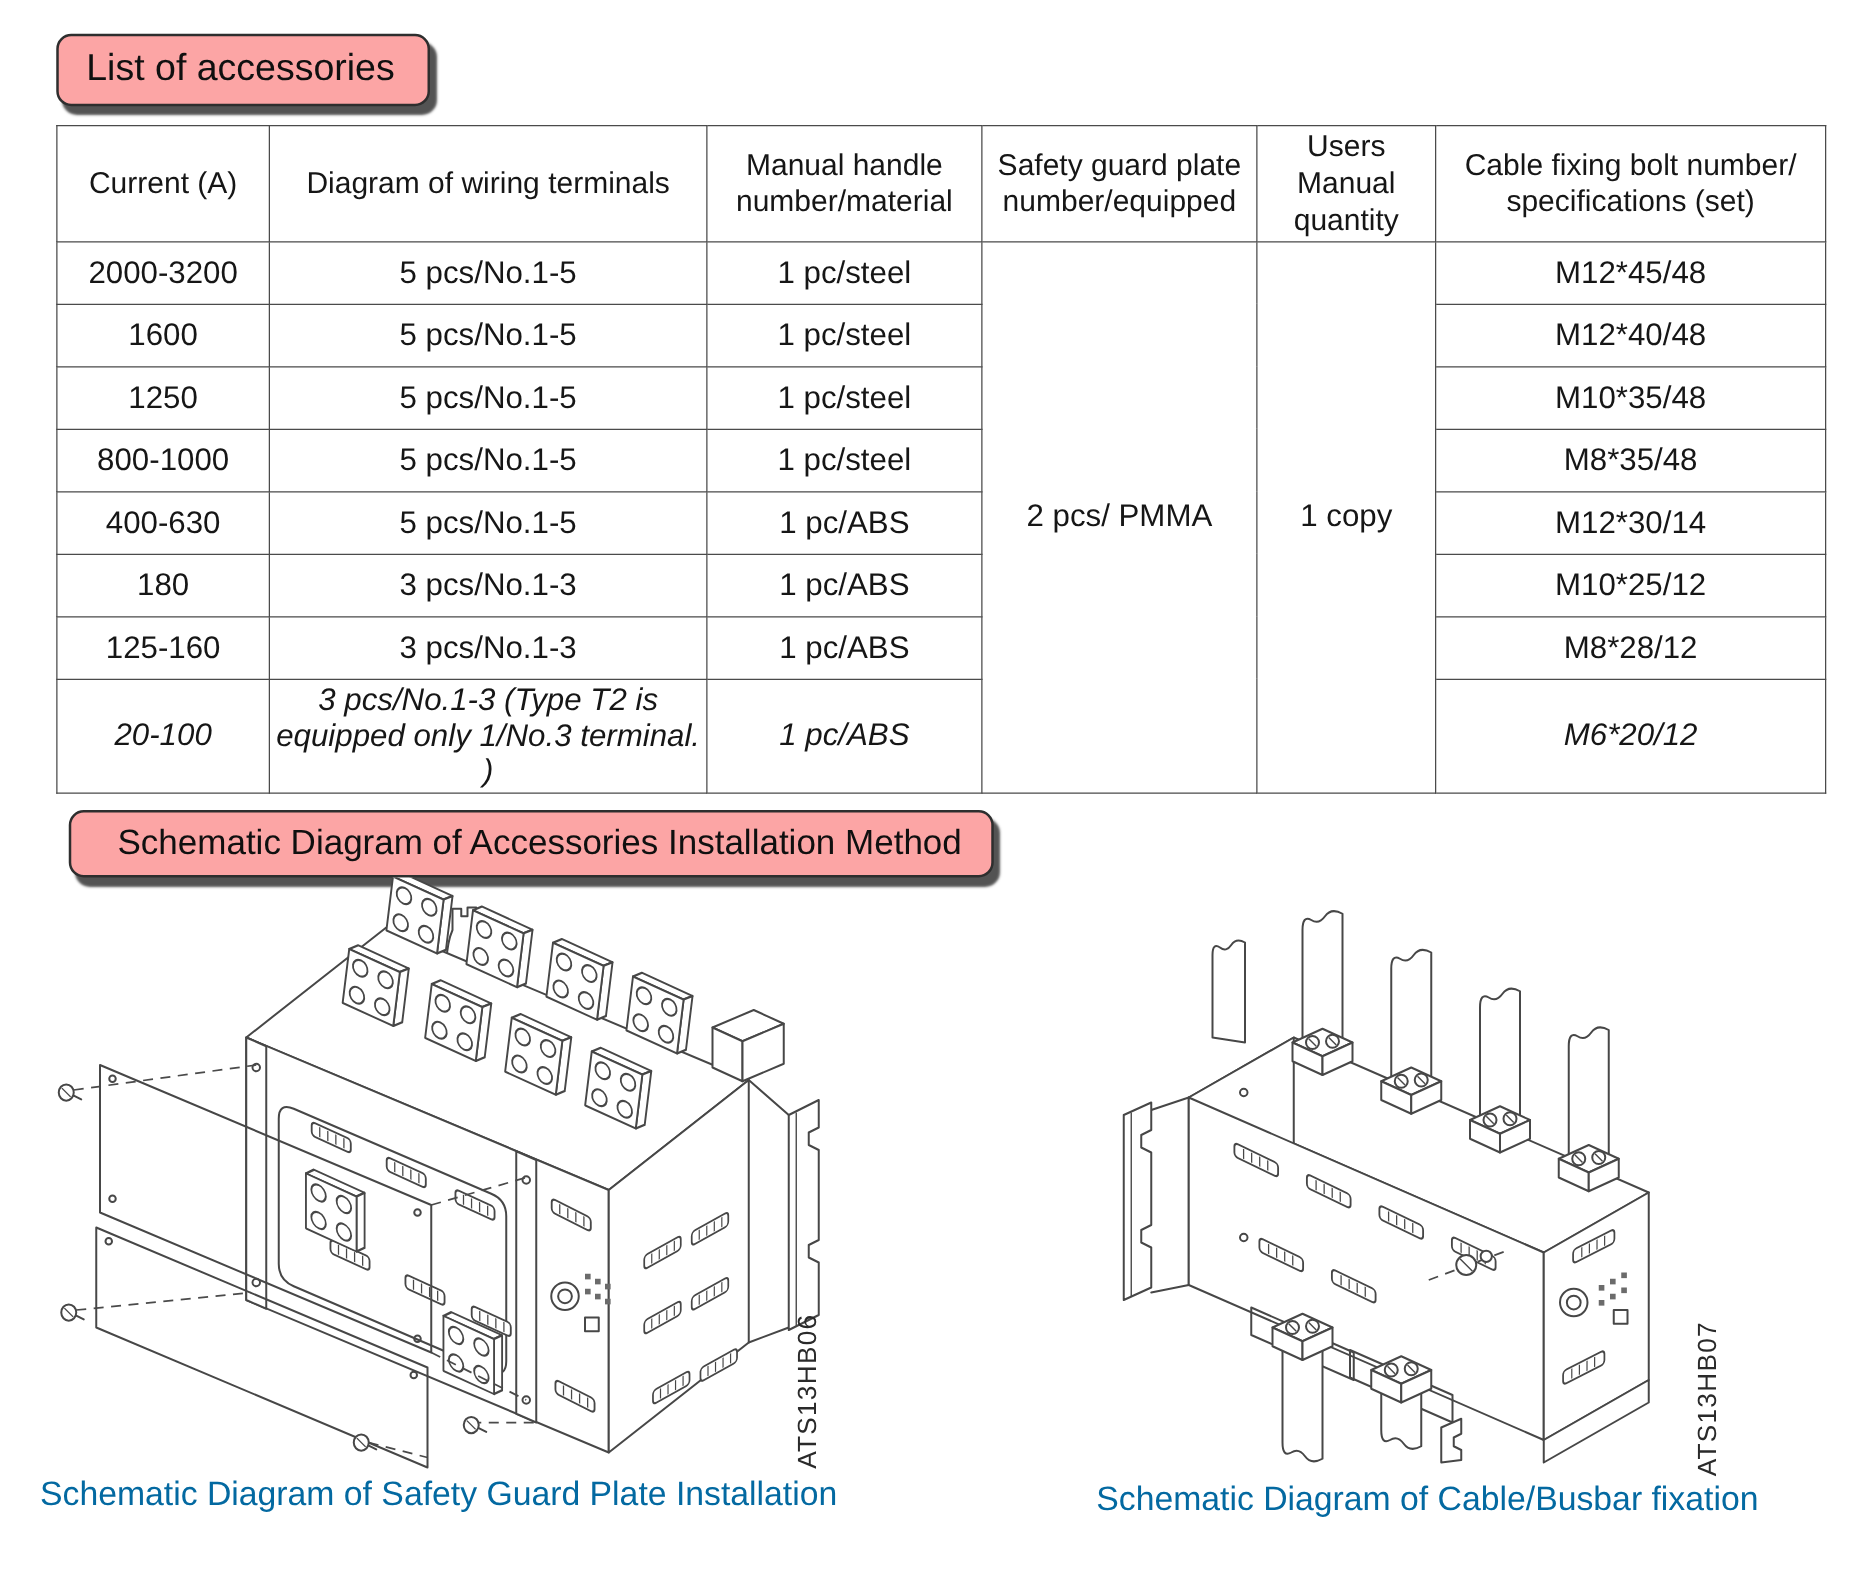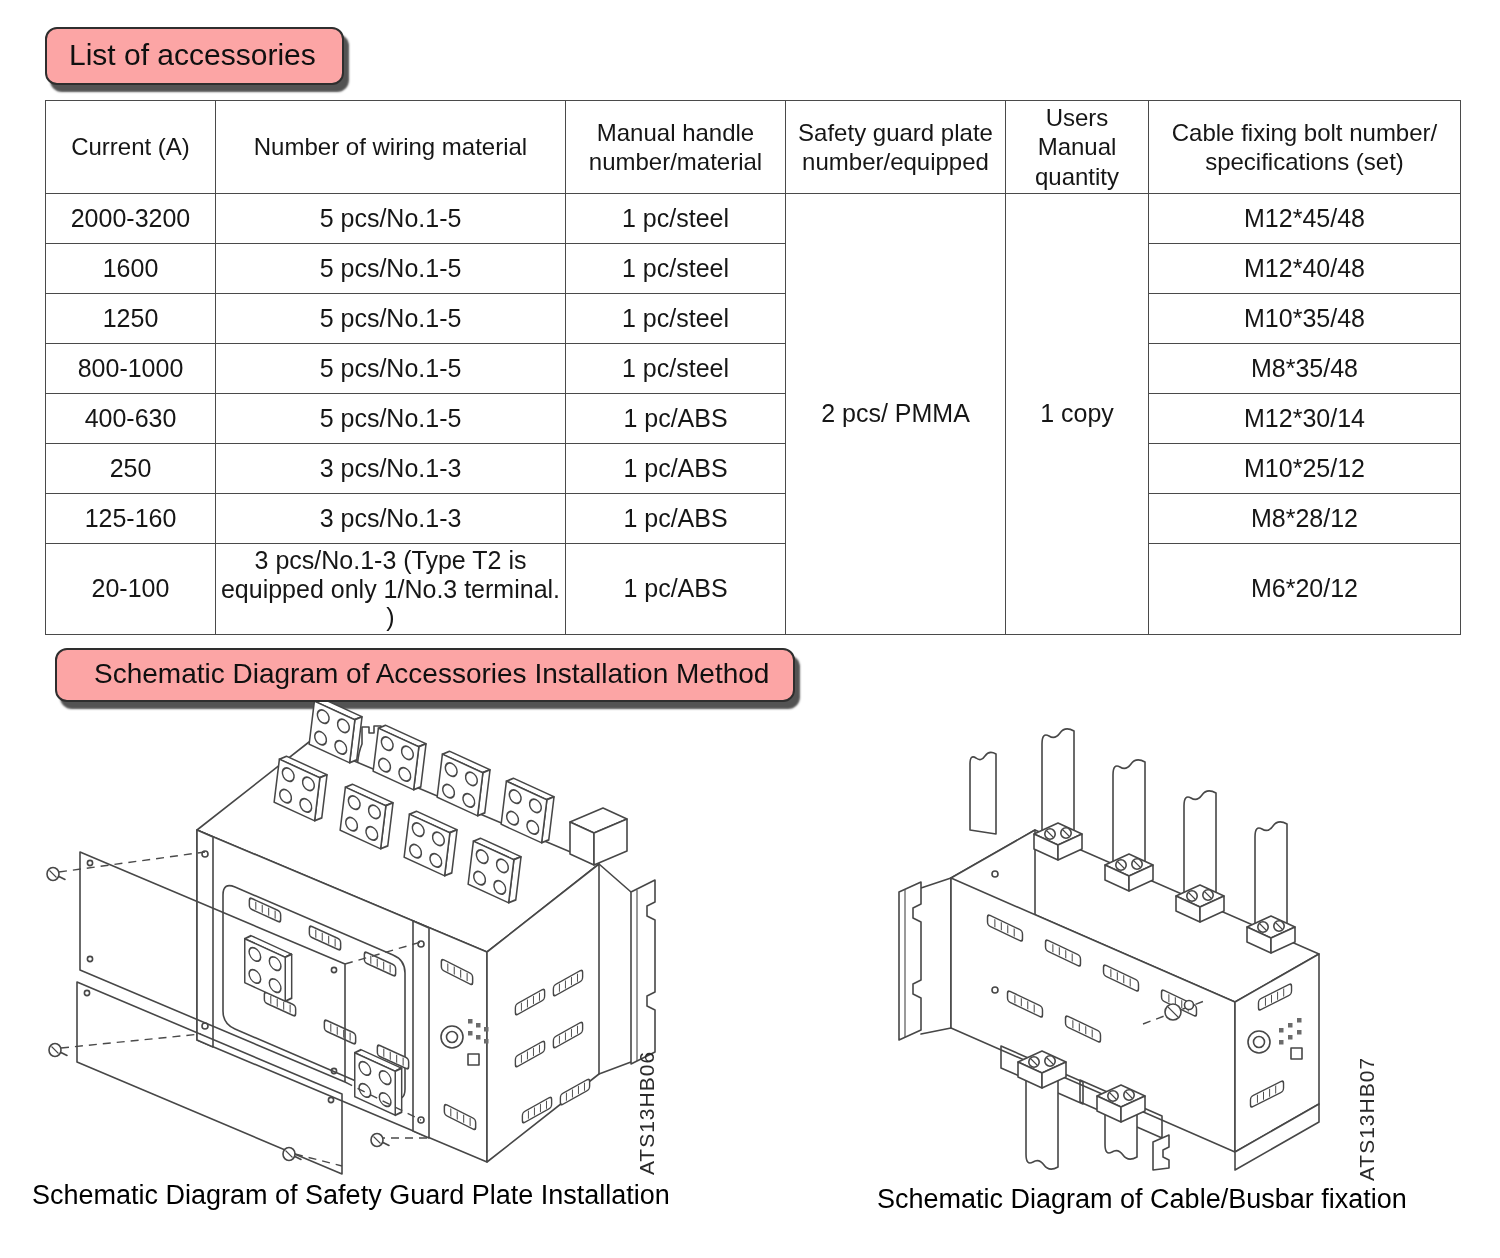--- a/index.html
+++ b/index.html
@@ -17,23 +17,23 @@
   table.acc{
     position:absolute;left:45px;top:100px;width:1415px;
     border-collapse:collapse;table-layout:fixed;
   }
   table.acc th,table.acc td{
     border:1.6px solid #4a4a4a;text-align:center;vertical-align:middle;
     font-weight:normal;color:#161616;padding:2px 4px;background:#fff;
   }
   table.acc th{height:80px;font-size:24px;line-height:1.22;white-space:pre-line;}
   table.acc td{height:45px;font-size:25px;text-align:center;}
-  table.acc tr.tall td{height:68px;}
+  table.acc tr.tall td{height:68px;font-style:italic;}
   td.wrapcell{font-size:23px;line-height:1.15;padding:2px 14px;}
-  .caption{position:absolute;font-size:27px;color:#000000;white-space:nowrap;}
+  .caption{position:absolute;font-size:27px;color:#0369a1;white-space:nowrap;}
   .vcode{
     position:absolute;width:160px;height:24px;transform:rotate(-90deg);
     font-size:21px;letter-spacing:1px;color:#2a2a2a;text-align:center;white-space:nowrap;
   }
   .fig{position:absolute;}
   svg .ln{fill:none;stroke:#474747;stroke-width:1.6;stroke-linejoin:round;stroke-linecap:round;}
   svg .fw{fill:#ffffff;stroke:#474747;stroke-width:1.6;stroke-linejoin:round;}
   svg .fn{fill:none;stroke:#474747;stroke-width:1.6;stroke-linejoin:round;}
   svg .dash{fill:none;stroke:#4a4a4a;stroke-width:1.4;stroke-dasharray:8 6;}
   svg .thin{fill:none;stroke:#474747;stroke-width:1.1;}
@@ -49,21 +49,21 @@
     <col style="width:170px">
       <col style="width:350px">
       <col style="width:220px">
     <col style="width:220px">
       <col style="width:143px">
       <col style="width:312px">
   </colgroup>
   <thead>
     <tr>
       <th>Current (A)</th>
-      <th>Number of wiring material</th>
+      <th>Diagram of wiring terminals</th>
       <th>Manual handle
 number/material</th>
       <th>Safety guard plate
 number/equipped</th>
       <th>Users Manual
 quantity</th>
       <th>Cable fixing bolt number/
 specifications (set)</th>
     </tr>
   </thead>
@@ -94,21 +94,21 @@
       <td>1 pc/steel</td>
       <td>M8*35/48</td>
     </tr>
     <tr>
       <td>400-630</td>
       <td>5 pcs/No.1-5</td>
       <td>1 pc/ABS</td>
       <td>M12*30/14</td>
     </tr>
     <tr>
-      <td>250</td>
+      <td>180</td>
       <td>3 pcs/No.1-3</td>
       <td>1 pc/ABS</td>
       <td>M10*25/12</td>
     </tr>
     <tr>
       <td>125-160</td>
       <td>3 pcs/No.1-3</td>
       <td>1 pc/ABS</td>
       <td>M8*28/12</td>
     </tr>

